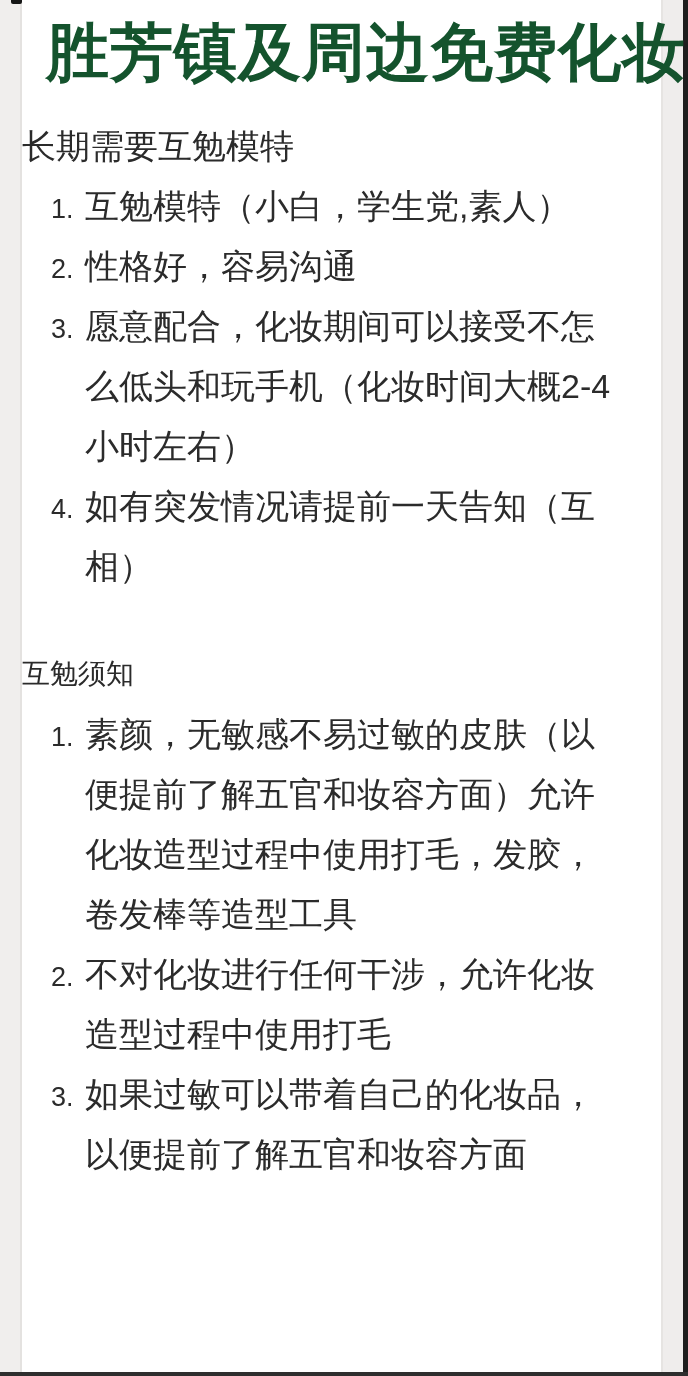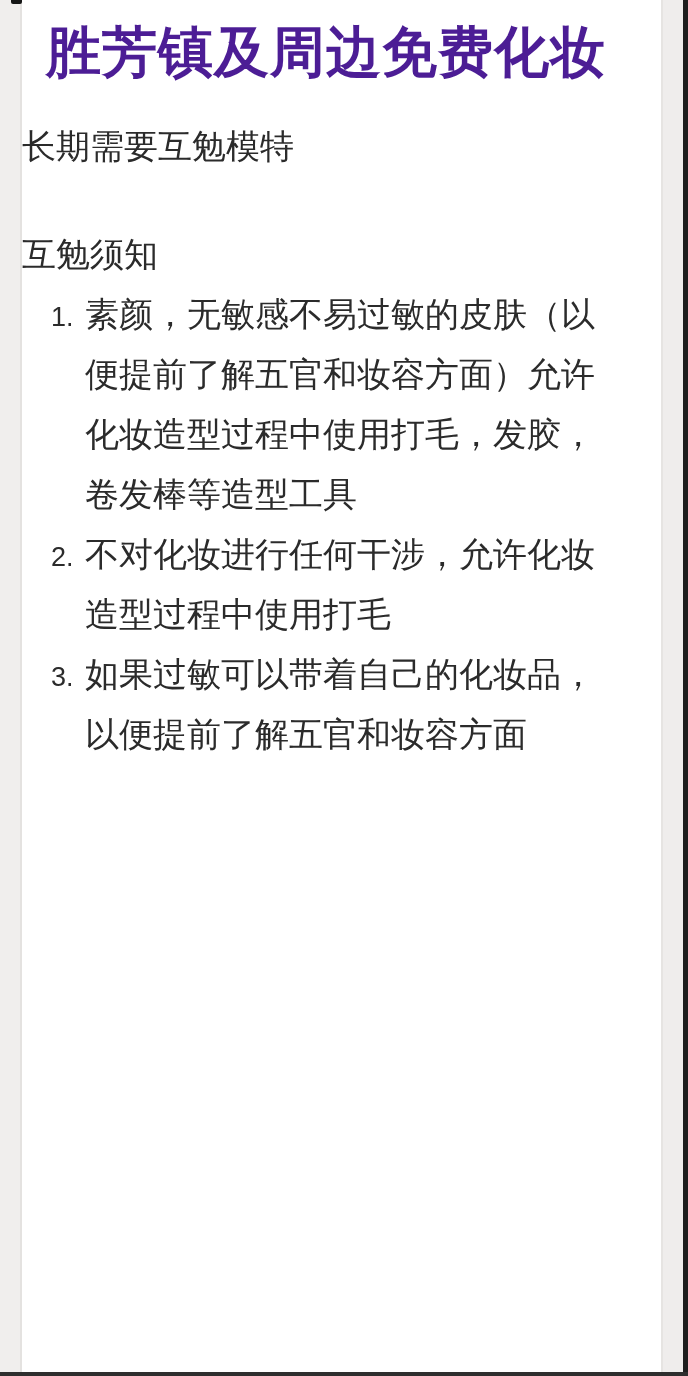--- a/index.html
+++ b/index.html
@@ -41,43 +41,43 @@
   .corner-tick {
     position: absolute; left: 11px; top: 0; width: 11px; height: 4px;
     background: #161616; border-radius: 0 0 2px 2px;
   }
   .content {
     position: absolute; left: 22px; top: 0; width: 639px; height: 1372px;
     background: #ffffff; color: #2a2a2a;
   }
   h1.title {
     margin: 0; padding: 20px 0 0 24px;
-    font-size: 55px; line-height: 64px; font-weight: bold;
-    color: #4c1d95; letter-spacing: 1px; white-space: nowrap;
+    font-size: 63px; line-height: 64px; font-weight: bold;
+    color: #14532d; letter-spacing: 1px; white-space: nowrap;
   }
   .body-text {
     margin-top: 32px; 
     font-size: 34px; line-height: 60px; color: #2b2b2b;
   }
   p.intro, p.warning { margin: 0; width: 570px; }
   p.warning { text-align: justify; text-justify: none; text-align: left; }
   ol.num-list {
     margin: 0; padding: 0 0 0 59px; width: 540px;
     list-style: decimal;
   }
   ol.num-list > li {
     line-height: 60px;
     padding-left: 4px;
   }
   ol.num-list > li::marker {
     font-size: 27px;
     color: #2b2b2b;
   }
   p.section-heading {
-    margin: 48px 12px 0 0; font-size: 34px; line-height: 60px;
+    margin: 48px 12px 0 0; font-size: 28px; line-height: 60px;
     color: #2b2b2b; font-weight: normal;
   }
   .inline-icon {
     display: inline-block; vertical-align: -6px;
   }
   .inline-icon svg { display: block; }
   .warn-wrap { margin-right: 2px; }
   .hands-wrap { margin-left: 4px; vertical-align: -9px; }
 </style>
 </head>
@@ -94,20 +94,26 @@
 
   <div class="content">
 
     <h1 class="title">胜芳镇及周边免费化妆</h1>
 
     <div class="body-text">
 
       <p class="intro">长期需要互勉模特</p>
 
 
+      <ol class="num-list">
+        <li>互勉模特（小白，学生党,素人）</li>
+        <li>性格好，容易沟通</li>
+        <li>愿意配合，化妆期间可以接受不怎么低头和玩手机（化妆时间大概2-4小时左右）</li>
+        <li>如有突发情况请提前一天告知（互相）</li>
+      </ol>
 
       <p class="section-heading">互勉须知</p>
 
       <ol class="num-list">
         <li>素颜，无敏感不易过敏的皮肤（以便提前了解五官和妆容方面）允许化妆造型过程中使用打毛，发胶，卷发棒等造型工具</li>
         <li>不对化妆进行任何干涉，允许化妆造型过程中使用打毛</li>
         <li>如果过敏可以带着自己的化妆品，以便提前了解五官和妆容方面</li>
       </ol>
 
     </div>

